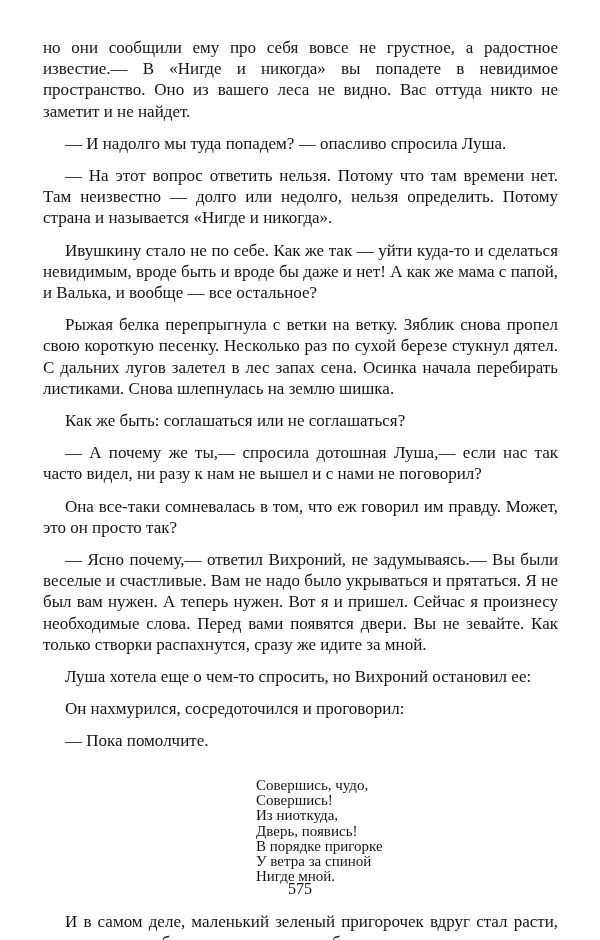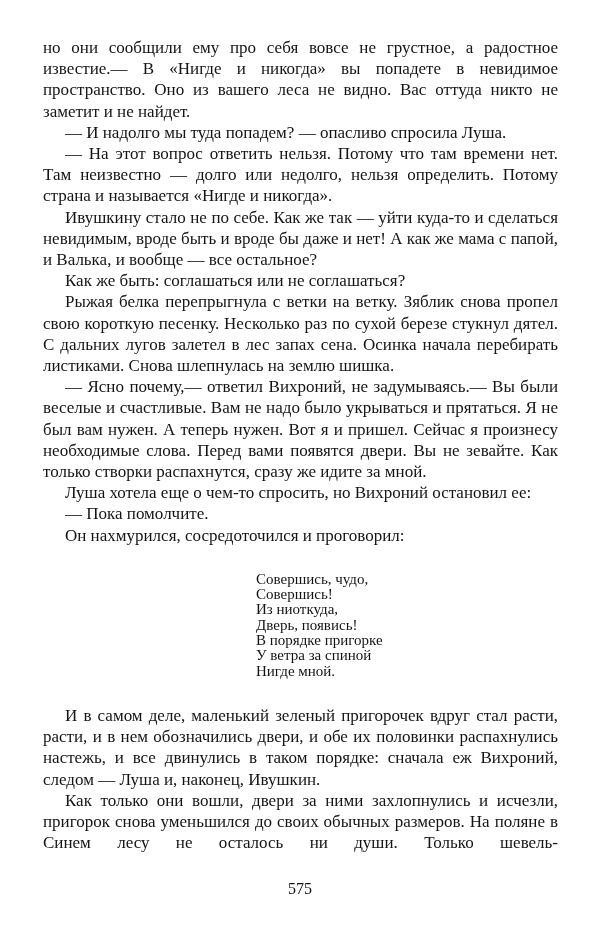--- a/index.html
+++ b/index.html
@@ -3,21 +3,21 @@
 <meta charset="utf-8">
 <style>
   html, body { margin: 0; padding: 0; background: #ffffff; }
   body { width: 600px; height: 940px; position: relative; overflow: hidden; }
   .page {
     position: absolute; left: 43px; top: 37px; width: 515px;
     font-family: "Liberation Serif", "DejaVu Serif", serif;
     font-size: 17px; line-height: 21.2px; color: #141414;
   }
   .p { margin: 0; text-align: justify; text-align-last: left; }
-  .p.indent { text-indent: 22px; }
+  .p.indent { text-indent: 22px; margin-top: 11px; }
   .p.justify-last { text-align-last: justify; }
   .verse {
     margin: 26px 0 0 213px;
     font-size: 15px; line-height: 15.3px;
   }
   .verse-line { display: block; white-space: nowrap; }
   .after-verse { margin-top: 26px; }
   .page-number {
     position: absolute; top: 880px; left: 0; width: 600px; text-align: center;
     font-family: "Liberation Serif", "DejaVu Serif", serif; font-size: 16px; color: #141414;
@@ -25,26 +25,28 @@
 </style>
 </head>
 <body>
 
 <div class="page">
   <div>
     <p class="p">но они сообщили ему про себя вовсе не грустное, а радостное известие.— В «Нигде и никогда» вы попадете в невидимое пространство. Оно из вашего леса не видно. Вас оттуда никто не заметит и не найдет.</p>
     <p class="p indent">— И надолго мы туда попадем? — опасливо спросила Луша.</p>
     <p class="p indent">— На этот вопрос ответить нельзя. Потому что там времени нет. Там неизвестно — долго или недолго, нельзя определить. Потому страна и называется «Нигде и никогда».</p>
     <p class="p indent">Ивушкину стало не по себе. Как же так — уйти куда-то и сделаться невидимым, вроде быть и вроде бы даже и нет! А как же мама с папой, и Валька, и вообще — все остальное?</p>
+    <p class="p indent">Рыжая белка перепрыгнула с ветки на ветку. Зяблик снова пропел свою короткую песенку. Несколько раз по сухой березе стукнул дятел. С дальних лугов залетел в лес запах сена. Осинка начала перебирать листиками. Снова шлепнулась на землю шишка.</p>
     <p class="p indent">Как же быть: соглашаться или не соглашаться?</p>
-    <p class="p indent">Рыжая белка перепрыгнула с ветки на ветку. Зяблик снова пропел свою короткую песенку. Несколько раз по сухой березе стукнул дятел. С дальних лугов залетел в лес запах сена. Осинка начала перебирать листиками. Снова шлепнулась на землю шишка.</p>
+    <p class="p indent">— А почему же ты,— спросила дотошная Луша,— если нас так часто видел, ни разу к нам не вышел и с нами не поговорил?</p>
+    <p class="p indent">Она все-таки сомневалась в том, что еж говорил им правду. Может, это он просто так?</p>
     <p class="p indent">— Ясно почему,— ответил Вихроний, не задумываясь.— Вы были веселые и счастливые. Вам не надо было укрываться и прятаться. Я не был вам нужен. А теперь нужен. Вот я и пришел. Сейчас я произнесу необходимые слова. Перед вами появятся двери. Вы не зевайте. Как только створки распахнутся, сразу же идите за мной.</p>
     <p class="p indent">Луша хотела еще о чем-то спросить, но Вихроний остановил ее:</p>
+    <p class="p indent">Он нахмурился, сосредоточился и проговорил:</p>
     <p class="p indent">— Пока помолчите.</p>
-    <p class="p indent">Он нахмурился, сосредоточился и проговорил:</p>
   </div>
 
   <div class="verse">
     <span class="verse-line">Совершись, чудо,</span>
     <span class="verse-line">Совершись!</span>
     <span class="verse-line">Из ниоткуда,</span>
     <span class="verse-line">Дверь, появись!</span>
     <span class="verse-line">В порядке пригорке</span>
     <span class="verse-line">У ветра за спиной</span>
     <span class="verse-line">Нигде мной.</span>

